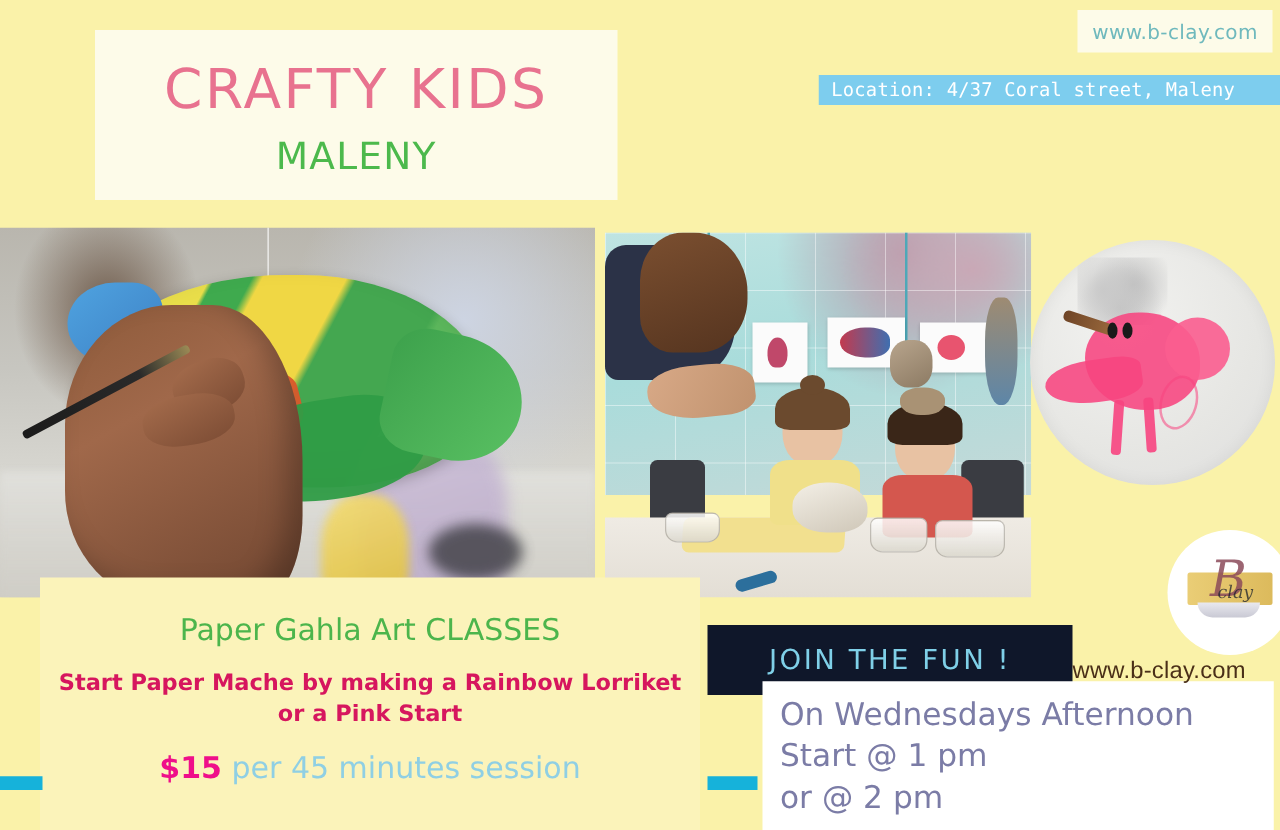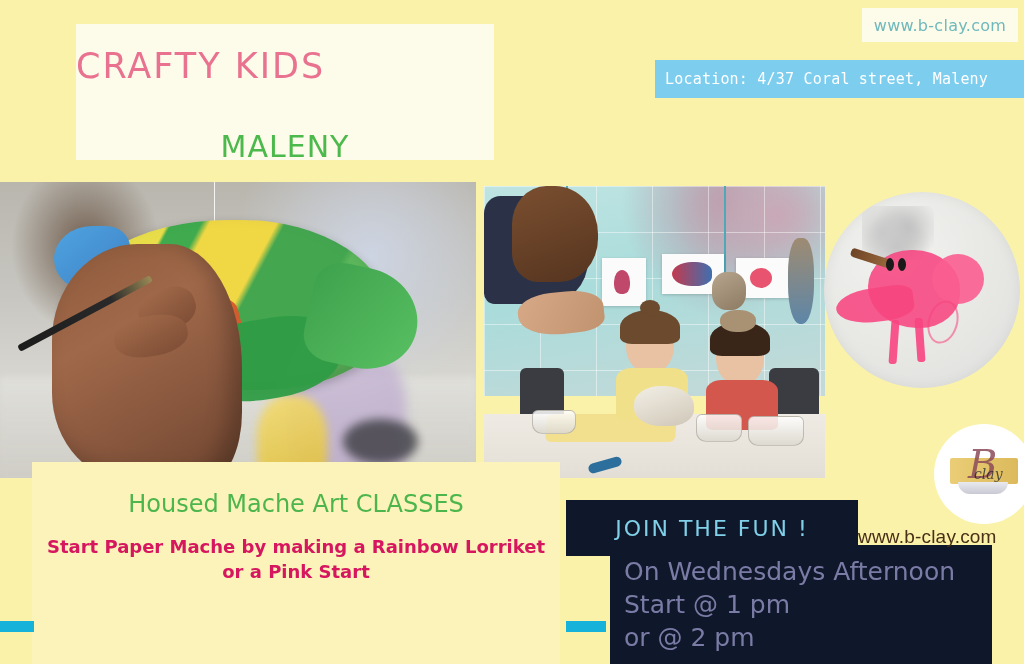--- a/index.html
+++ b/index.html
@@ -20,30 +20,30 @@
   .title-card {
     position: absolute;
     left: 76px; top: 24px;
     width: 418px; height: 136px;
     background: #fdfbe9;
   }
   .title-main {
     position: absolute;
     left: 0; top: 22px;
     width: 100%;
-    text-align: left;
+    text-align: center;
     font-family: "DejaVu Sans", sans-serif;
-    font-size: 35px;
+    font-size: 44px;
     letter-spacing: 2px;
     color: #e8728f;
     font-weight: 400;
   }
   .title-sub {
     position: absolute;
-    left: 0; top: 105px;
+    left: 0; top: 84px;
     width: 100%;
     text-align: center;
     font-size: 30px;
     letter-spacing: 1px;
     color: #4cb94c;
     font-weight: 400;
   }
 
   
   .web-chip {
@@ -56,21 +56,21 @@
     justify-content: center;
     font-size: 16px;
     color: #6fb9bd;
     letter-spacing: 0.3px;
   }
 
   
   .location-banner {
     position: absolute;
     left: 655px; top: 60px;
-    width: 369px; height: 38px;
+    width: 369px; height: 24px;
     background: #7dcdee;
     display: flex;
     align-items: center;
     padding-left: 10px;
     box-sizing: border-box;
     font-family: "DejaVu Sans Mono", monospace;
     font-size: 15px;
     color: #ffffff;
     letter-spacing: 0.2px;
   }
@@ -494,21 +494,22 @@
     font-size: 22px;
     color: #7fd0e8;
     letter-spacing: 2px;
   }
 
   
   .schedule-card {
     position: absolute;
     left: 610px; top: 545px;
     width: 382px; height: 119px;
-    background: #0f172a;
+    background: #ffffff;
+    padding-left: 27px;
   }
   .schedule-text {
     position: absolute;
     left: 14px; top: 10px;
     font-size: 25px;
     color: #7b7ca6;
     line-height: 33px;
     white-space: pre-line;
   }
 
@@ -647,24 +648,28 @@
     <div class="galah-head"></div>
     <div class="galah-ring"></div>
     <div class="galah-leg l1"></div>
     <div class="galah-leg l2"></div>
     <div class="galah-beak"></div>
     <div class="galah-eye e1"></div>
     <div class="galah-eye e2"></div>
   </div>
 
   <div class="info-card">
-    <div class="classes-head">Housed Mache Art CLASSES</div>
+    <div class="classes-head">Paper Gahla Art CLASSES</div>
     <div class="classes-body">
       <div>Start Paper Mache by making a Rainbow Lorriket</div>
       <div>or a Pink Start</div>
+    </div>
+    <div class="price-row">
+      <span class="price-amount">$15</span>
+      <span class="price-unit">per 45 minutes session</span>
     </div>
   </div>
 
   <div class="cyan-bar cyan-left"></div>
   <div class="cyan-bar cyan-right"></div>
 
   <div class="join-band">
     <span class="join-text">JOIN THE FUN !</span>
   </div>
 

